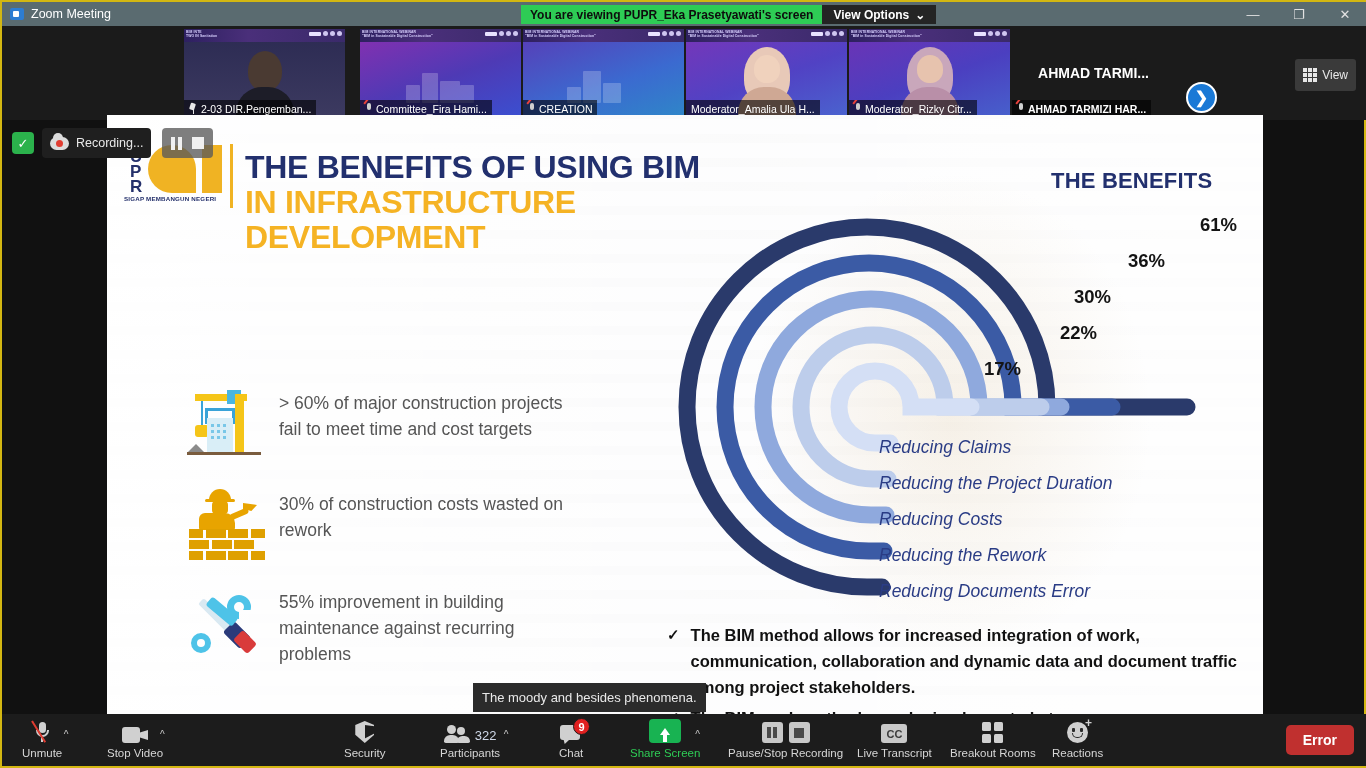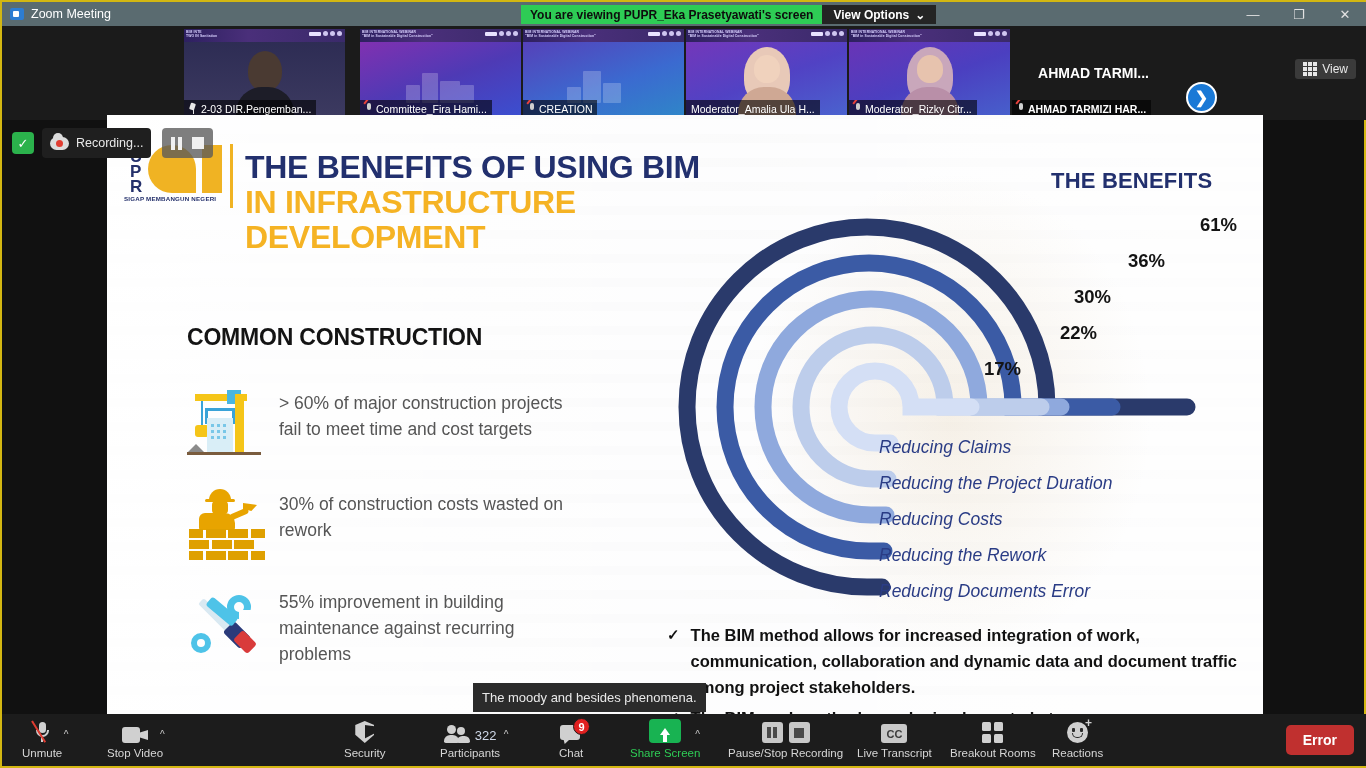--- a/index.html
+++ b/index.html
@@ -128,21 +128,21 @@
     background: #1b1b1b; display: flex; align-items: center;
     justify-content: center; color: #fff; font-size: 14px; font-weight: bold;
   }
   .next-arrow {
     position: absolute; left: 1184px; top: 56px; width: 31px; height: 31px;
     border-radius: 50%; background: #1a79d6; border: 2px solid #fff;
     color: #fff; display: flex; align-items: center; justify-content: center;
     font-size: 16px; font-weight: bold;
   }
   .view-btn {
-    position: absolute; right: 12px; top: 33px; height: 20px;
+    position: absolute; right: 12px; top: 33px; height: 32px;
     background: #3a3a3a; color: #e8e8e8; font-size: 12px;
     display: flex; align-items: center; gap: 5px; padding: 0 8px;
     border-radius: 3px;
   }
   .grid-ico {
     display: grid; grid-template-columns: 4px 4px 4px; gap: 1.2px;
   }
   .grid-ico i { display: block; width: 4px; height: 4px; background: #e8e8e8; }
 
   
@@ -660,21 +660,20 @@
   </div>
   <div class="logo-div"></div>
 
   <div class="slide-title">
     <span class="st-1">THE BENEFITS OF USING BIM</span>
     <span class="st-2">IN INFRASTRUCTURE</span>
     <span class="st-2">DEVELOPMENT</span>
   </div>
 
   <div class="problems-head">
-    <div>COMMON CONSTRUCTION</div>
   </div>
 
   <div class="prob" style="top:386px">
     <div class="prob-ico ico-crane">
       <span class="cr-jib"></span>
         <span class="cr-cab"></span>
         <span class="cr-mast"></span>
       <span class="cr-line"></span>
         <span class="cr-hook"></span>
       <span class="cr-frame"></span>

